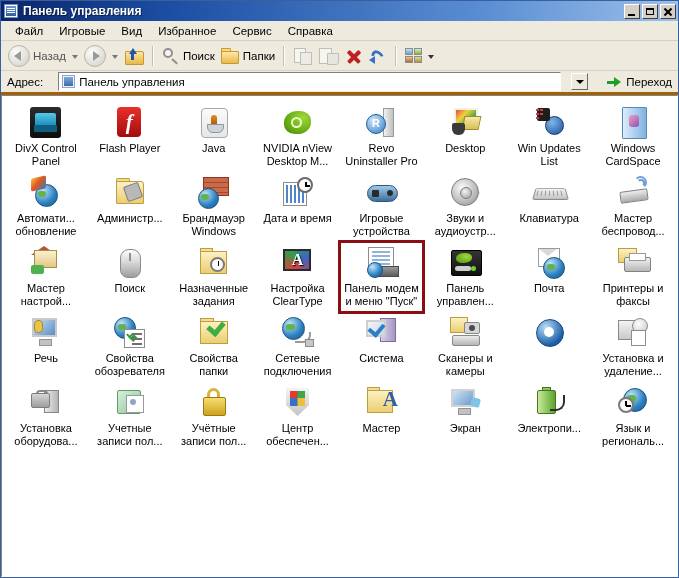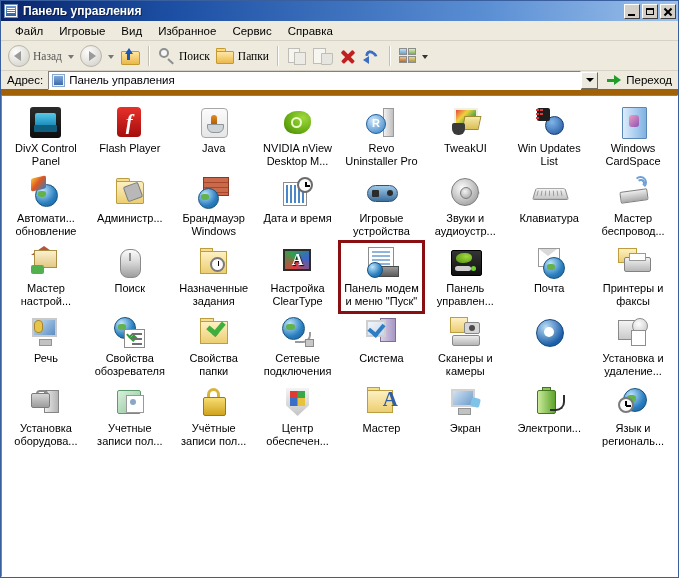--- a/index.html
+++ b/index.html
@@ -73,21 +73,21 @@
   .menu-item{
     padding:2px 8px;color:#000;font-size:11.5px;white-space:nowrap;cursor:default;
   }
 
   
   .toolbar{
     flex:0 0 30px;height:30px;
     background:#eeeade;
     border-bottom:1px solid #d6d2c6;
     display:flex;align-items:center;
-    padding-left:4px;box-sizing:border-box;font-family:Liberation Serif, serif;
+    padding-left:4px;box-sizing:border-box;
   }
   .tb-btn{display:flex;align-items:center;height:26px;padding:0 3px;cursor:default;}
   .tb-label{margin-left:3px;font-size:11.5px;color:#555;white-space:nowrap;}
   .tb-label.dark{color:#000;}
   .tb-sep{width:1px;height:20px;background:#c3bfb2;margin:0 5px;border-right:1px solid #fff;}
   .tb-caret{
     width:0;height:0;border-left:3px solid transparent;border-right:3px solid transparent;
     border-top:4px solid #777;margin:2px 3px 0 3px;
   }
   .tb-caret.dark{border-top-color:#333;}
@@ -139,21 +139,22 @@
   .ico-views span:nth-child(2){background:linear-gradient(to bottom,#d6eec0,#7fb14b);}
   .ico-views span:nth-child(3){background:linear-gradient(to bottom,#f0c58a,#b4682a);}
   .ico-views span:nth-child(4){background:linear-gradient(to bottom,#e4d98f,#a8993a);}
 
   
   .addrbar{
     flex:0 0 24px;height:24px;
     background:#eeeade;
     display:flex;align-items:center;
     padding:0 3px 0 6px;box-sizing:border-box;
-    border-bottom:6px solid #a16207;
+    border-bottom:3px solid #a16207;
+    gap:10px;
   }
   .addr-label{font-size:11.5px;color:#000;margin-right:5px;white-space:nowrap;}
   .addr-box{
     flex:1 1 auto;height:19px;background:#fff;
     border:1px solid;border-color:#808080 #fdfdfd #fdfdfd #808080;
     display:flex;align-items:center;padding-left:3px;box-sizing:border-box;
     position:relative;
   }
   .addr-icon{
     width:13px;height:13px;flex:0 0 13px;margin-right:4px;
@@ -586,21 +587,21 @@
 Uninstaller Pro</div>
         </div>
         <div class="cp-item">
           <div class="cp-icon">
             <span class="i-tweak">
               <span class="scr"></span>
               <span class="bk"></span>
               <span class="bs"></span>
             </span>
           </div>
-          <div class="cp-label">TweakUI</div>
+          <div class="cp-label">Desktop</div>
         </div>
         <div class="cp-item">
           <div class="cp-icon">
             <span class="i-winupd">
               <span class="g"></span>
               <span class="blk"></span>
               <span class="rd"></span>
             </span>
           </div>
           <div class="cp-label">Win Updates

